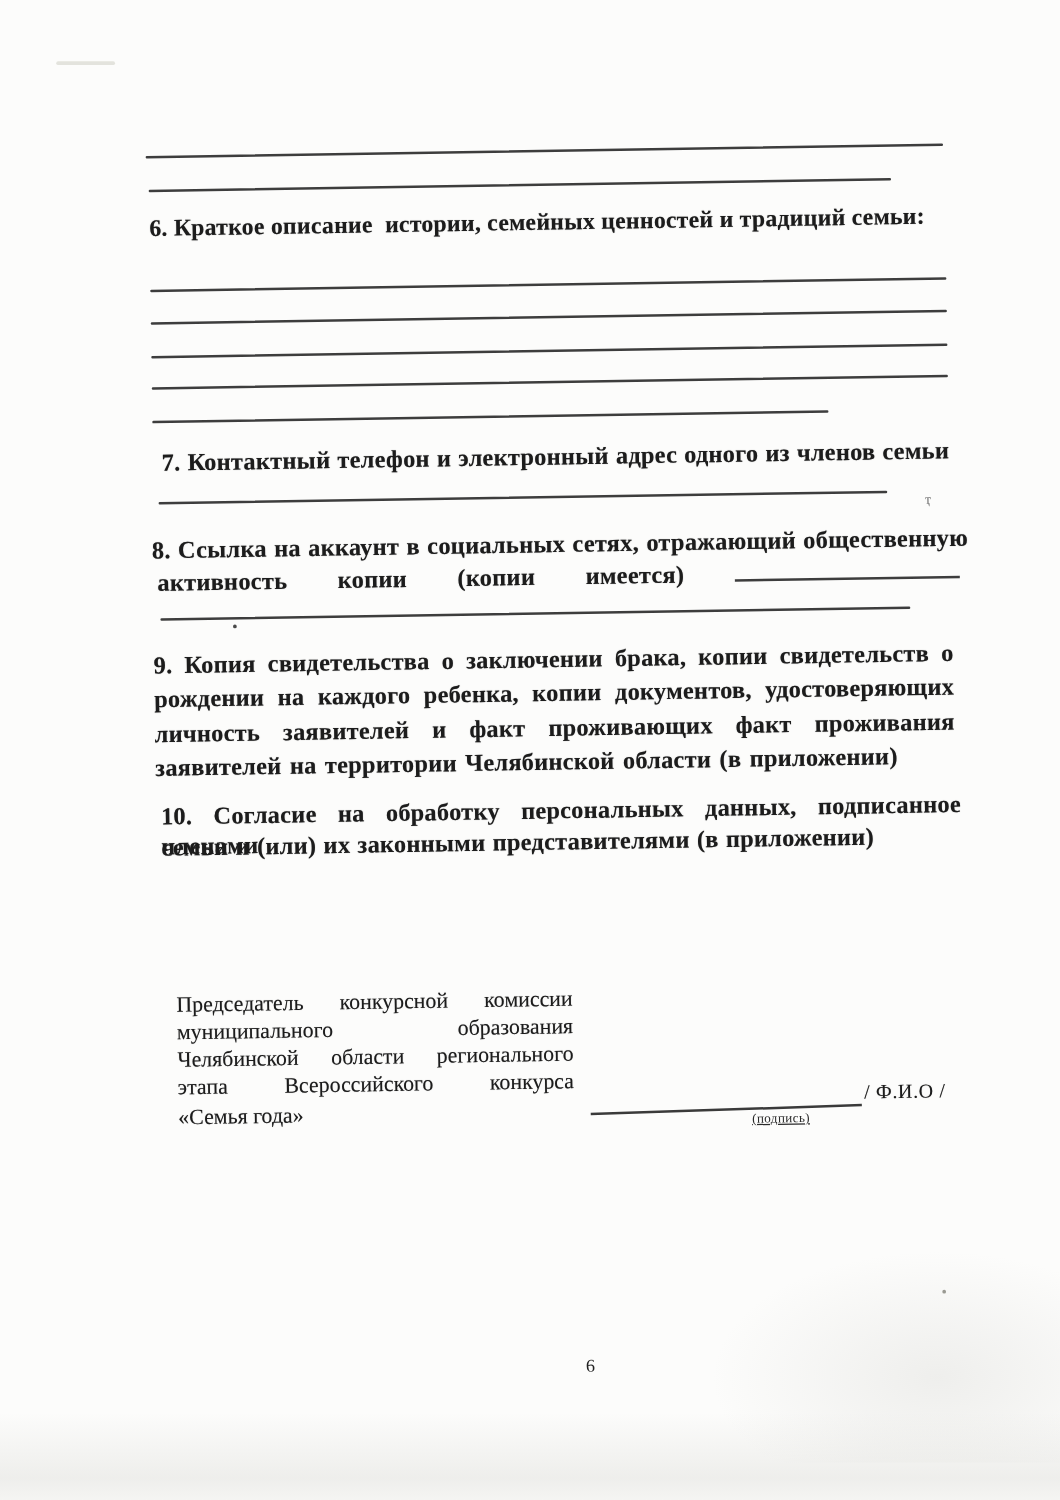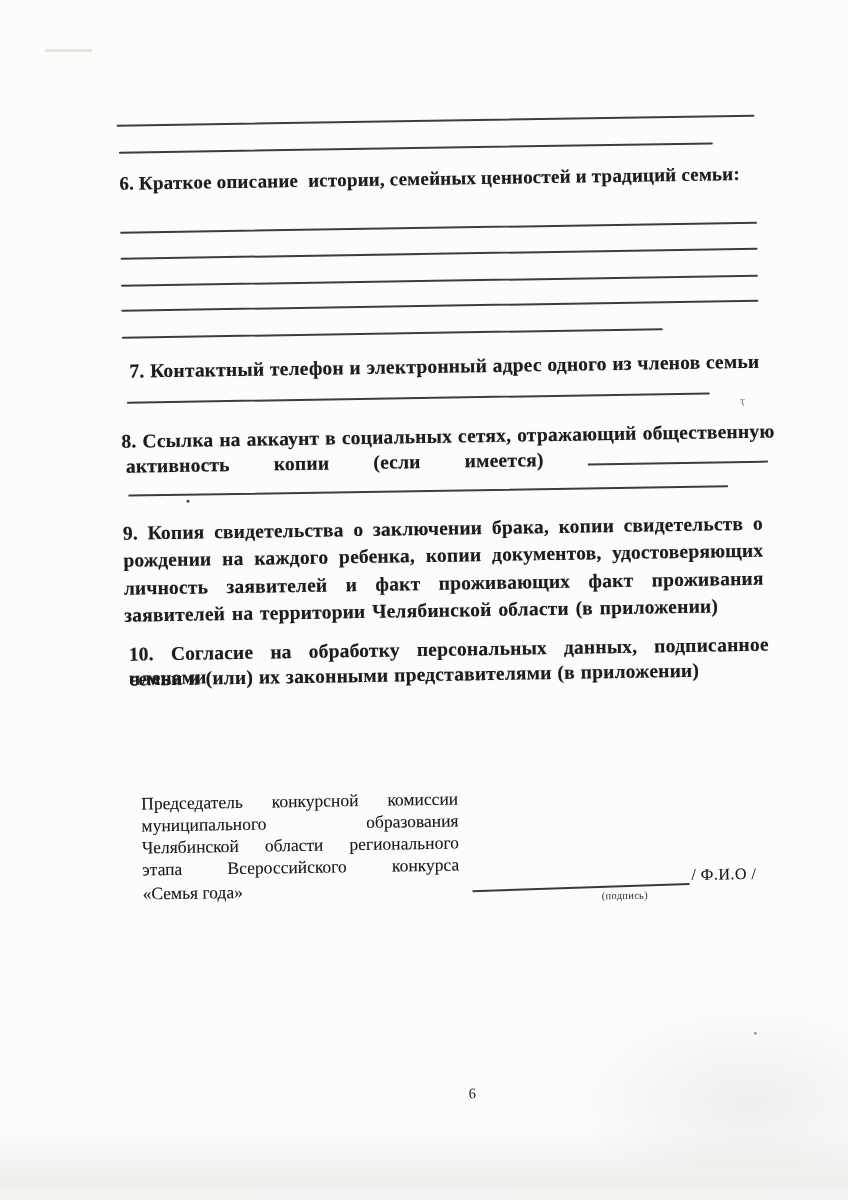--- a/index.html
+++ b/index.html
@@ -64,21 +64,21 @@
     <div class="hl" style="left:126px;top:332px;width:541px;"></div>
 
     <div class="txt just" style="left:133px;top:355px;width:630px;">7. Контактный телефон и электронный адрес одного из членов семьи</div>
     <div class="hl" style="left:130px;top:397px;width:583px;"></div>
     <div class="mark" style="left:743px;top:399px;">ҭ</div>
 
     <div class="txt just" style="left:124px;top:425px;width:653px;">8. Ссылка на аккаунт в социальных сетях, отражающий общественную</div>
     <div class="i8r2" style="left:128px;top:450px;width:642px;">
       <span>активность</span>
       <span>копии</span>
-      <span>(если</span>
+      <span>(копии</span>
       <span>имеется)</span>
       <span class="inline-line"></span>
     </div>
     <div class="hl" style="left:130px;top:490px;width:600px;"></div>
     <div class="speck" style="left:188px;top:496px;width:3px;height:3px;background:#4a4a4a;"></div>
 
     <div class="txt just" style="left:124px;top:517px;width:640px;">9. Копия свидетельства о заключении брака, копии свидетельств о</div>
     <div class="txt just" style="left:124px;top:544px;width:640px;">рождении на каждого ребенка, копии документов, удостоверяющих</div>
     <div class="txt just" style="left:124px;top:572px;width:640px;">личность заявителей и факт проживающих факт проживания</div>
     <div class="txt just" style="left:124px;top:599px;width:594px;">заявителей на территории Челябинской области (в приложении)</div>
@@ -86,21 +86,21 @@
     <div class="txt just" style="left:128px;top:638px;width:640px;">10. Согласие на обработку персональных данных, подписанное членами</div>
     <div class="txt just" style="left:128px;top:663px;width:570px;">семьи и (или) их законными представителями (в приложении)</div>
 
     <div class="sig just" style="left:138px;top:788px;width:317px;">Председатель конкурсной комиссии</div>
     <div class="sig just" style="left:138px;top:810px;width:317px;">муниципального образования</div>
     <div class="sig just" style="left:138px;top:832px;width:317px;">Челябинской области регионального</div>
     <div class="sig just" style="left:138px;top:854px;width:317px;">этапа Всероссийского конкурса</div>
     <div class="sig plain" style="left:138px;top:878px;width:317px;">«Семья года»</div>
 
     <div class="sigline" style="left:468px;top:891px;width:217px;"></div>
-    <div class="caption" style="left:597px;top:893px;">(подпись)</div>
+    <div class="caption" style="left:597px;top:893px;text-decoration:underline;">(подпись)</div>
     <div class="fio" style="left:687px;top:870px;">/ Ф.И.О /</div>
 
     <div class="pagenum" style="left:461px;top:1086px;">6</div>
 
     <div class="speck" style="left:747px;top:1037px;width:3px;height:3px;background:#979790;"></div>
   </div>
 
   <div class="smudge"></div>
   <div class="shade-corner"></div>
   <div class="shade-bottom"></div>

